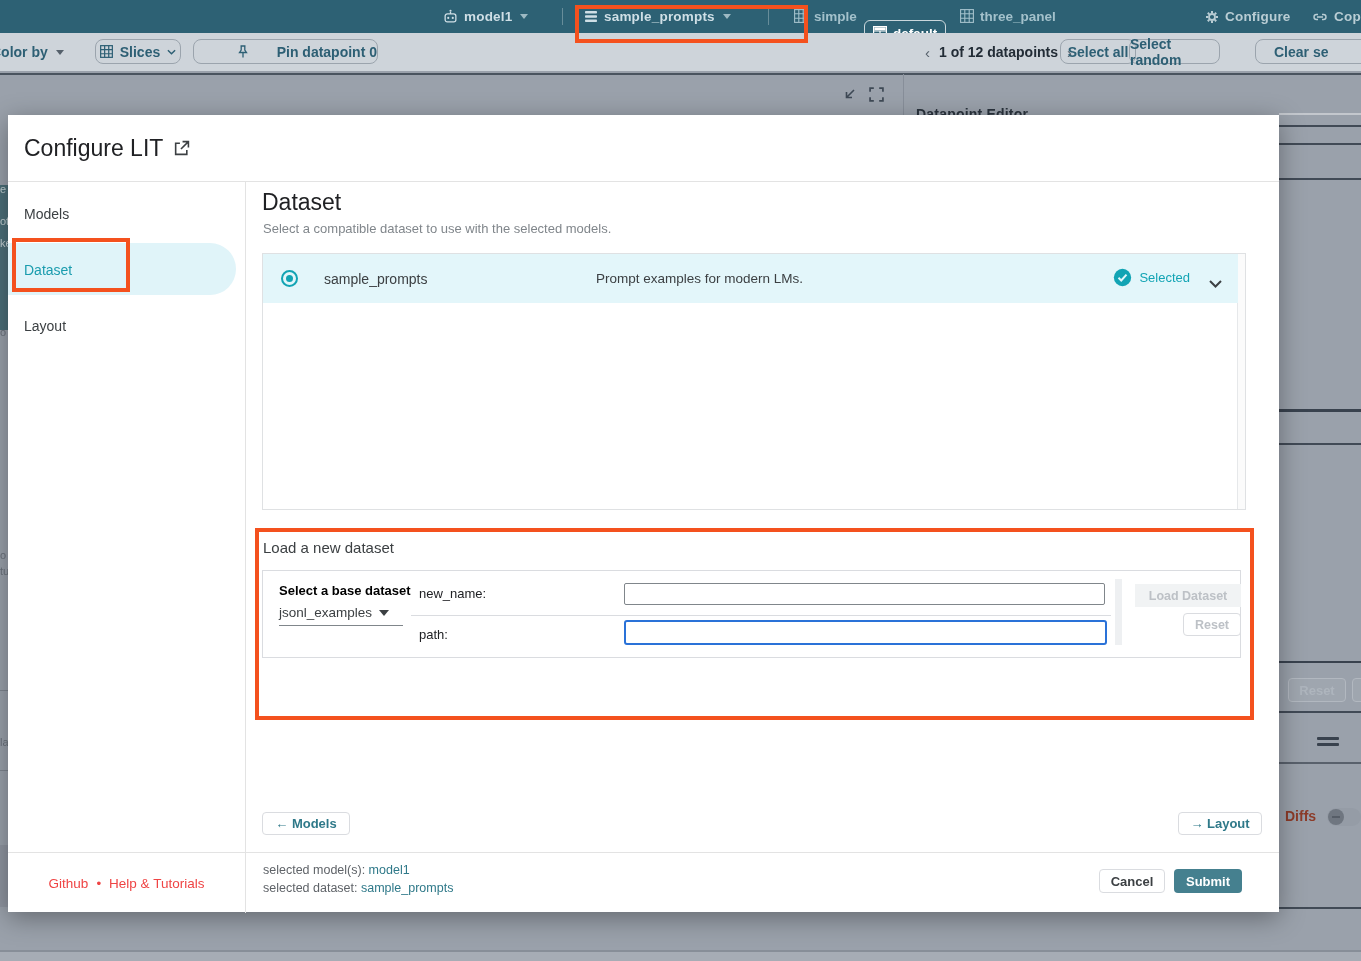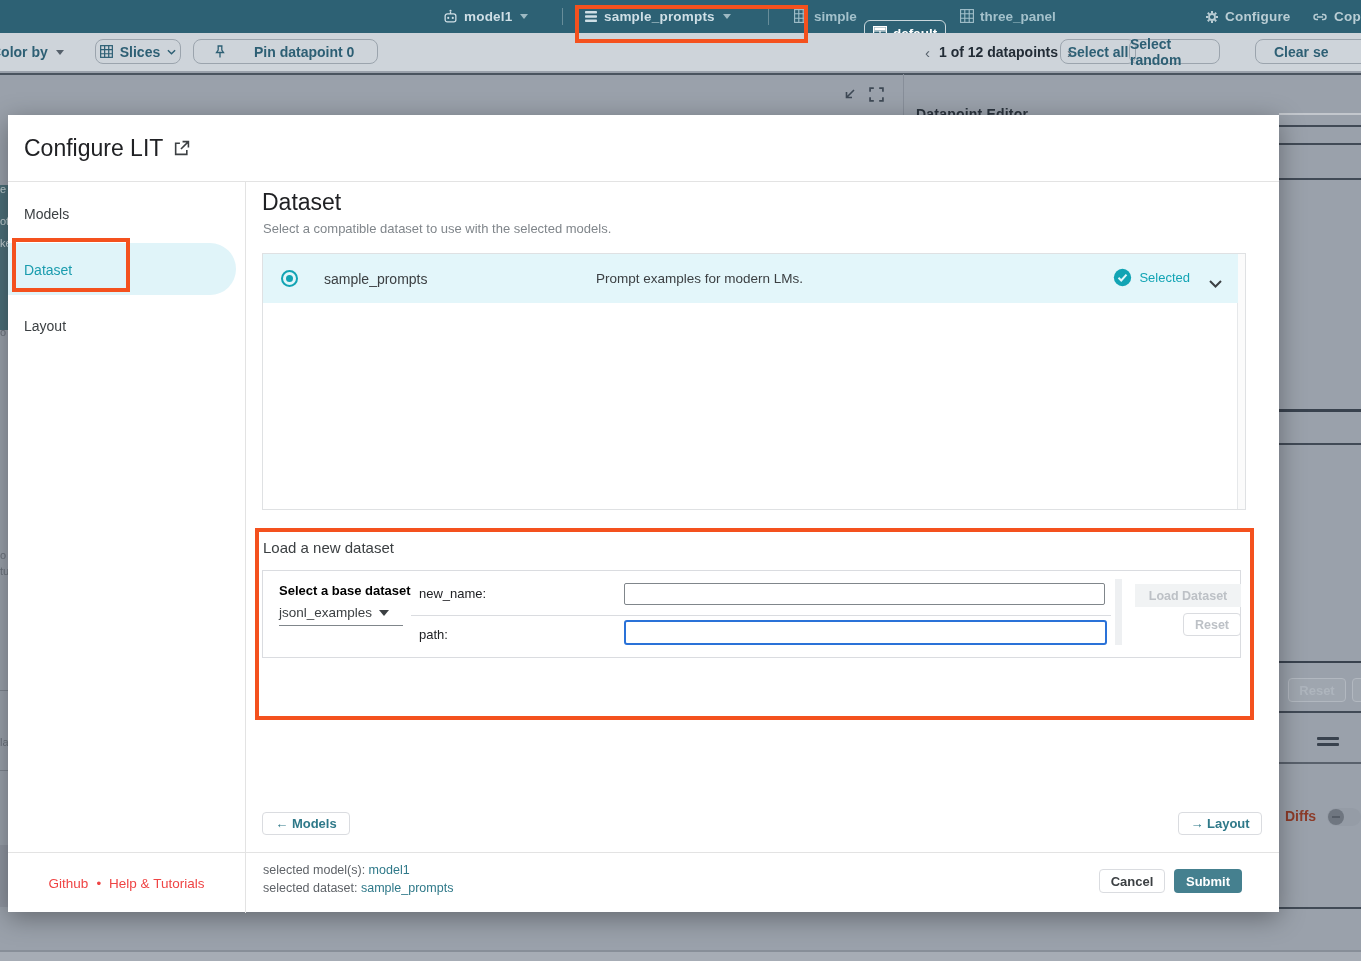--- a/index.html
+++ b/index.html
@@ -243,21 +243,21 @@
     <div class="tl-btn" style="left:95px;width:86px;">
       <svg width="13" height="13" viewBox="0 0 14 14" fill="none" stroke="#2d5f74" stroke-width="1.3">
         <rect x="0.7" y="0.7" width="12.6" height="12.6"></rect>
           <path d="M5,0.7 V13.3 M9.4,0.7 V13.3 M0.7,5 H13.3 M0.7,9.4 H13.3"></path>
       </svg>
       <span>Slices</span>
       <svg width="9" height="6" viewBox="0 0 10 6" fill="none" stroke="#2d5f74" stroke-width="1.6">
           <path d="M1,1 L5,5 L9,1"></path>
         </svg>
     </div>
-    <div class="tl-btn" style="left:193px;width:185px;justify-content:flex-start;padding-left:20px;gap:28px;">
+    <div class="tl-btn" style="left:193px;width:185px;justify-content:flex-end;padding-left:20px;gap:28px;">
       <svg width="12" height="14" viewBox="0 0 12 14" fill="none" stroke="#2d5f74" stroke-width="1.3">
         <path d="M3.5,1 h5 M4.2,1 v4 L2.5,7.5 h7 L7.8,5 V1"></path>
           <path d="M6,7.5 V12.5"></path>
       </svg>
       <span>Pin datapoint 0</span>
     </div>
 
     <div class="tl-text" style="left:925px;gap:9px;">
       <span class="nav-chev">‹</span>
       <span class="nav-text">1 of 12 datapoints</span>

